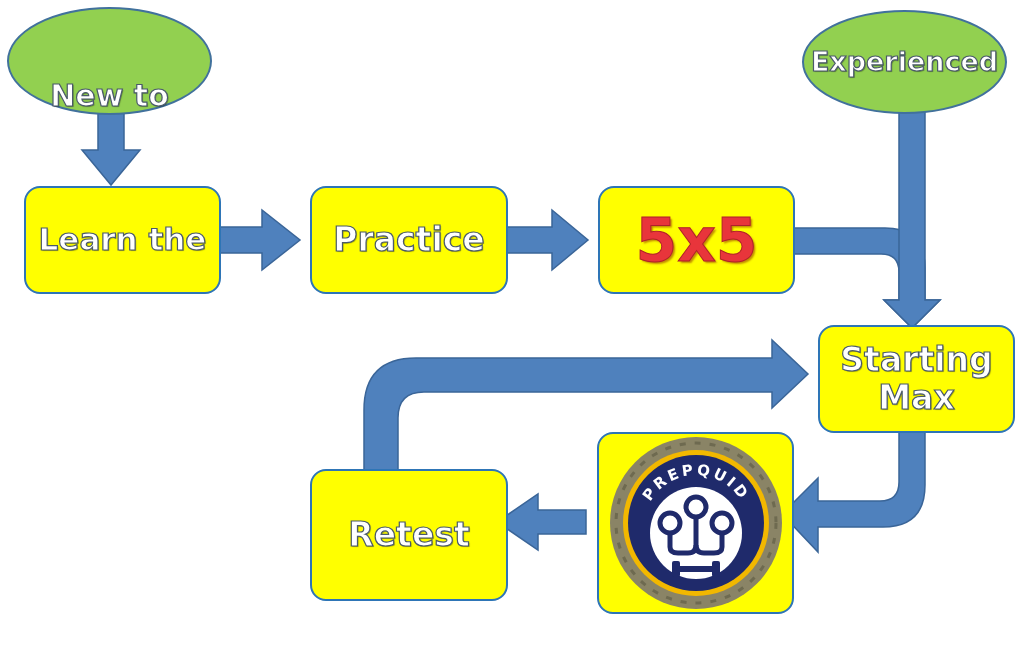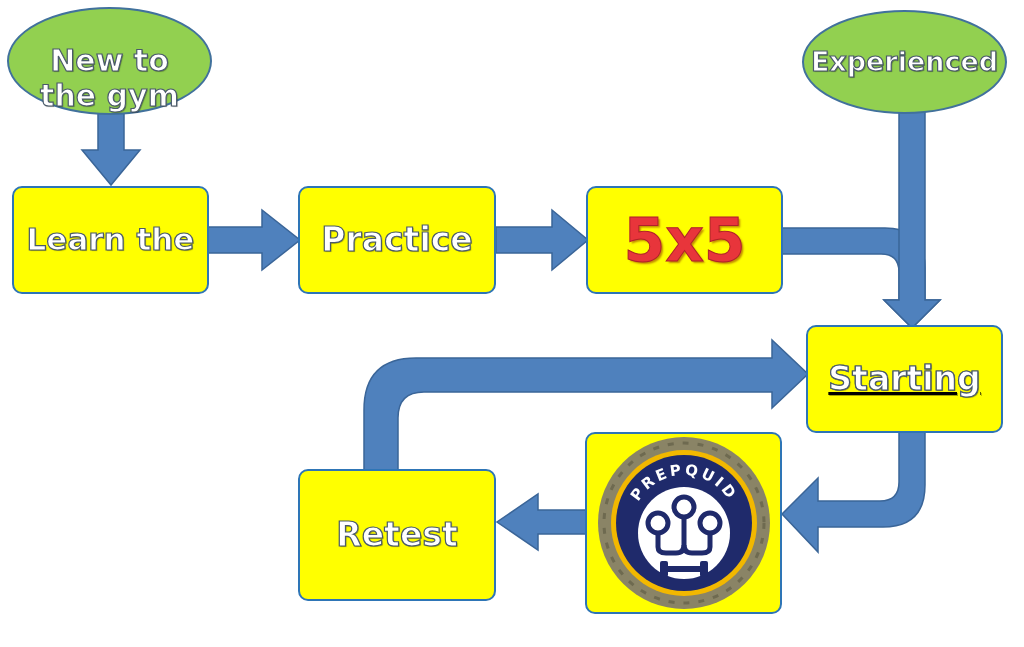--- a/index.html
+++ b/index.html
@@ -1,19 +1,19 @@
 <!DOCTYPE html>
 <html><head>
 <meta charset="utf-8">
 <style>
   html,body{margin:0;padding:0;background:#ffffff;}
   body{width:1024px;height:647px;position:relative;overflow:hidden;font-family:"DejaVu Sans",sans-serif;}
   #arrows{position:absolute;left:0;top:0;width:1024px;height:647px;}
   .node{position:absolute;box-sizing:border-box;display:flex;align-items:center;justify-content:center;text-align:center;}
-  .box{background:#ffff00;border:2.5px solid #2e75b6;border-radius:10px;}
+  .box{background:#ffff00;border:2.5px solid #2e75b6;border-radius:16px;margin-left:12px;}
   .oval{background:#92d050;border:2.5px solid #41719c;border-radius:50%;}
   .lbl{color:#ffffff;font-weight:bold;line-height:1.15;
        -webkit-text-stroke:1.2px #4a5a6a;
        text-shadow:1px 1px 1px rgba(0,0,0,0.35);}
   .big{font-family:"DejaVu Sans",sans-serif;font-weight:bold;color:#e8353b;font-size:60px;
        text-shadow:2px 2px 2px rgba(120,0,0,0.45);-webkit-text-stroke:1px #b0202a;}
 </style>
 </head>
 <body>
 
@@ -34,21 +34,20 @@
 
     <path d="M586,510 L538,510 L538,494 L497,522 L538,550 L538,534 L586,534 Z"></path>
 
     <path d="M364,470 L364,410 Q364,358 416,358 L772,358 L772,340 L808,374 L772,408 L772,392 L424,392 Q398,392 398,418 L398,470 Z"></path>
   </g>
 </svg>
 
 <div class="node oval" style="left:7px;top:7px;width:205px;height:108px;align-items:flex-end;">
   <div class="lbl" style="font-size:30px;">
     <div>New to</div>
-    <div>the gym</div>
   </div>
 </div>
 
 <div class="node oval" style="left:802px;top:10px;width:205px;height:104px;justify-content:center;">
   <div class="lbl" style="font-size:27px;">Experienced</div>
 </div>
 
 <div class="node box" style="left:12px;top:186px;width:197px;height:108px;">
   <div class="lbl" style="font-size:31px;">
     <div>Learn the</div>
@@ -56,23 +55,24 @@
 </div>
 
 <div class="node box" style="left:298px;top:186px;width:198px;height:108px;align-items:center;">
   <div class="lbl" style="font-size:33px;">Practice</div>
 </div>
 
 <div class="node box" style="left:586px;top:186px;width:197px;height:108px;">
   <div class="big">5x5</div>
 </div>
 
-<div class="node box" style="left:806px;top:325px;width:197px;height:108px;text-decoration:underline;">
+<div class="node box" style="left:806px;top:325px;width:197px;height:108px;">
   <div class="lbl" style="font-size:33px;">
     <div>Starting</div>
+    <div>Max</div>
   </div>
 </div>
 
 <div class="node box" style="left:298px;top:469px;width:198px;height:132px;">
   <div class="lbl" style="font-size:33px;">Retest</div>
 </div>
 
 <div class="node box" style="left:585px;top:432px;width:197px;height:182px;">
   <svg width="176" height="176" viewBox="0 0 176 176">
     <defs>

